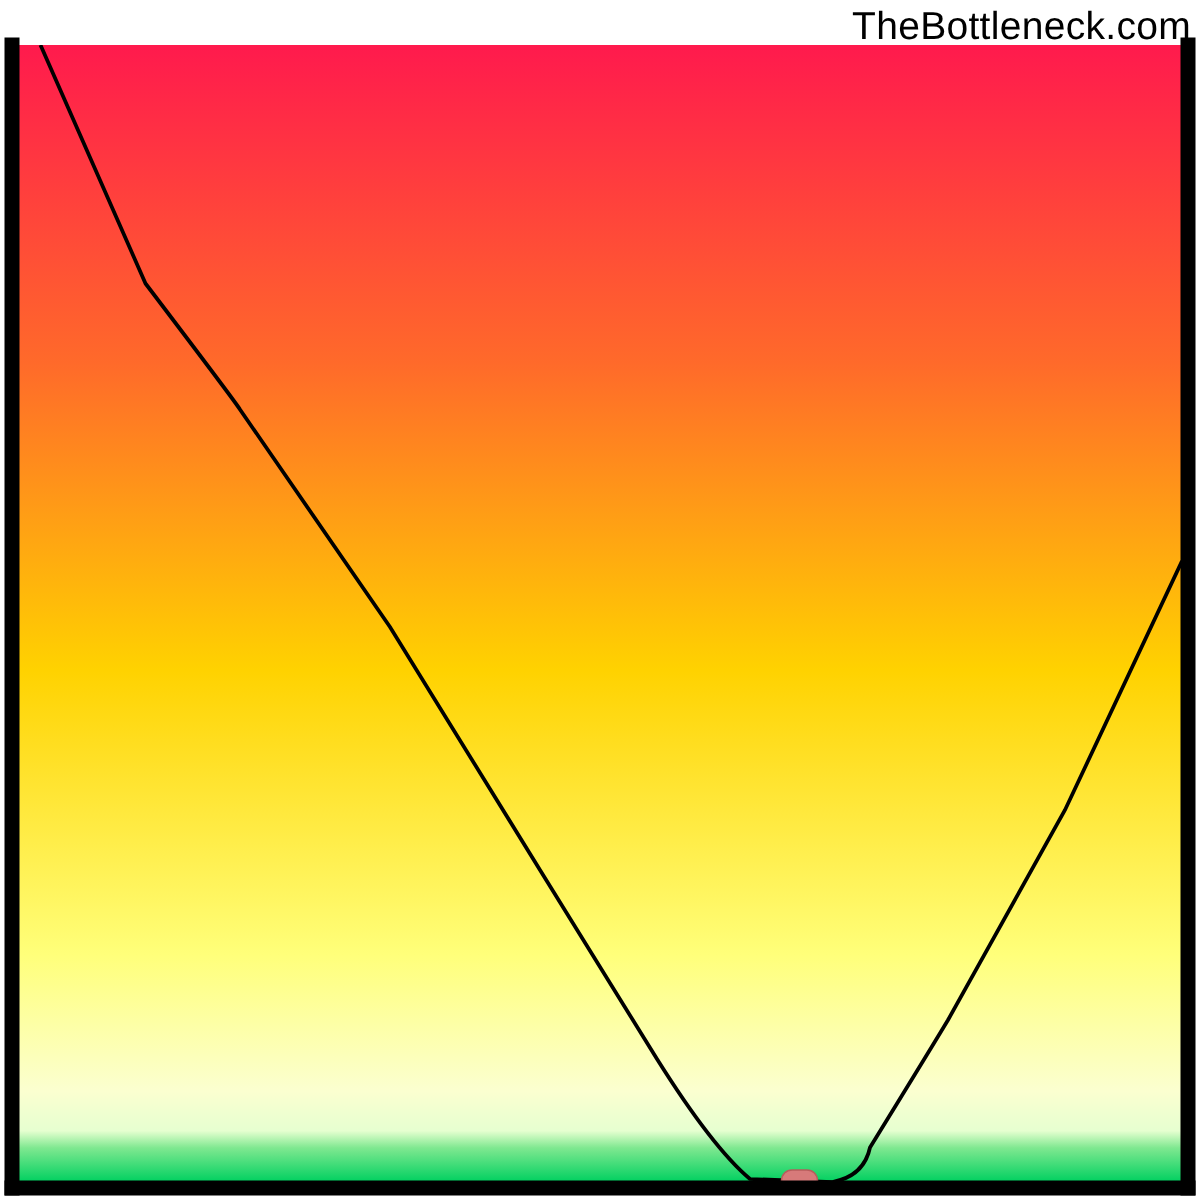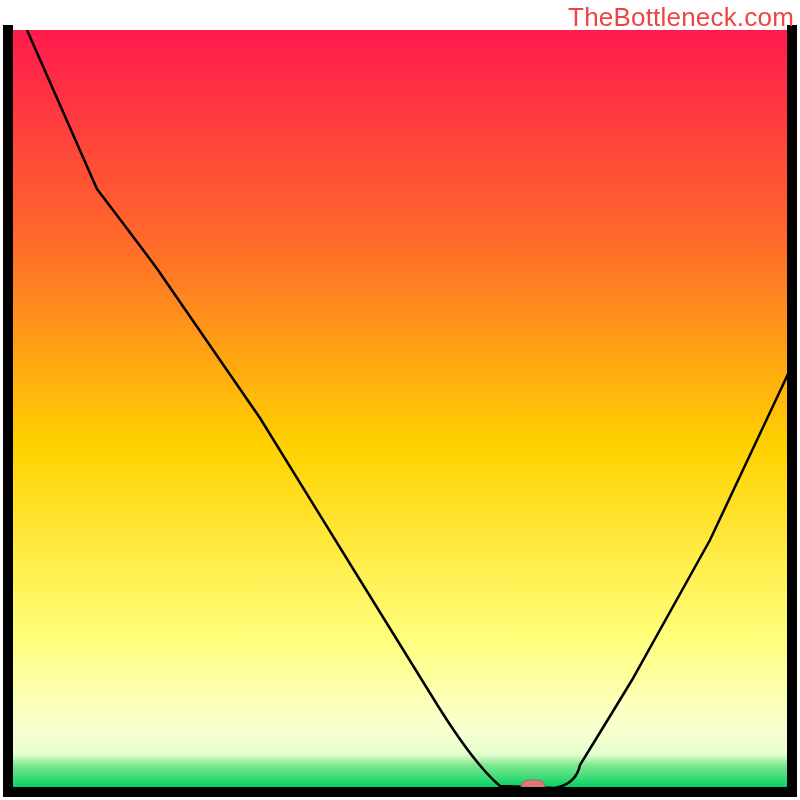--- a/index.html
+++ b/index.html
@@ -12,21 +12,21 @@
   }
   .chart-container {
     position: relative;
     width: 800px;
     height: 800px;
   }
   .watermark {
     position: absolute;
     top: 2px;
     right: 6px;
-    color: #ef4444;
+    color: #000000;
     font-size: 26px;
     font-weight: 500;
     letter-spacing: 0.2px;
     z-index: 10;
   }
   svg {
     display: block;
   }
 </style>
 </head>

